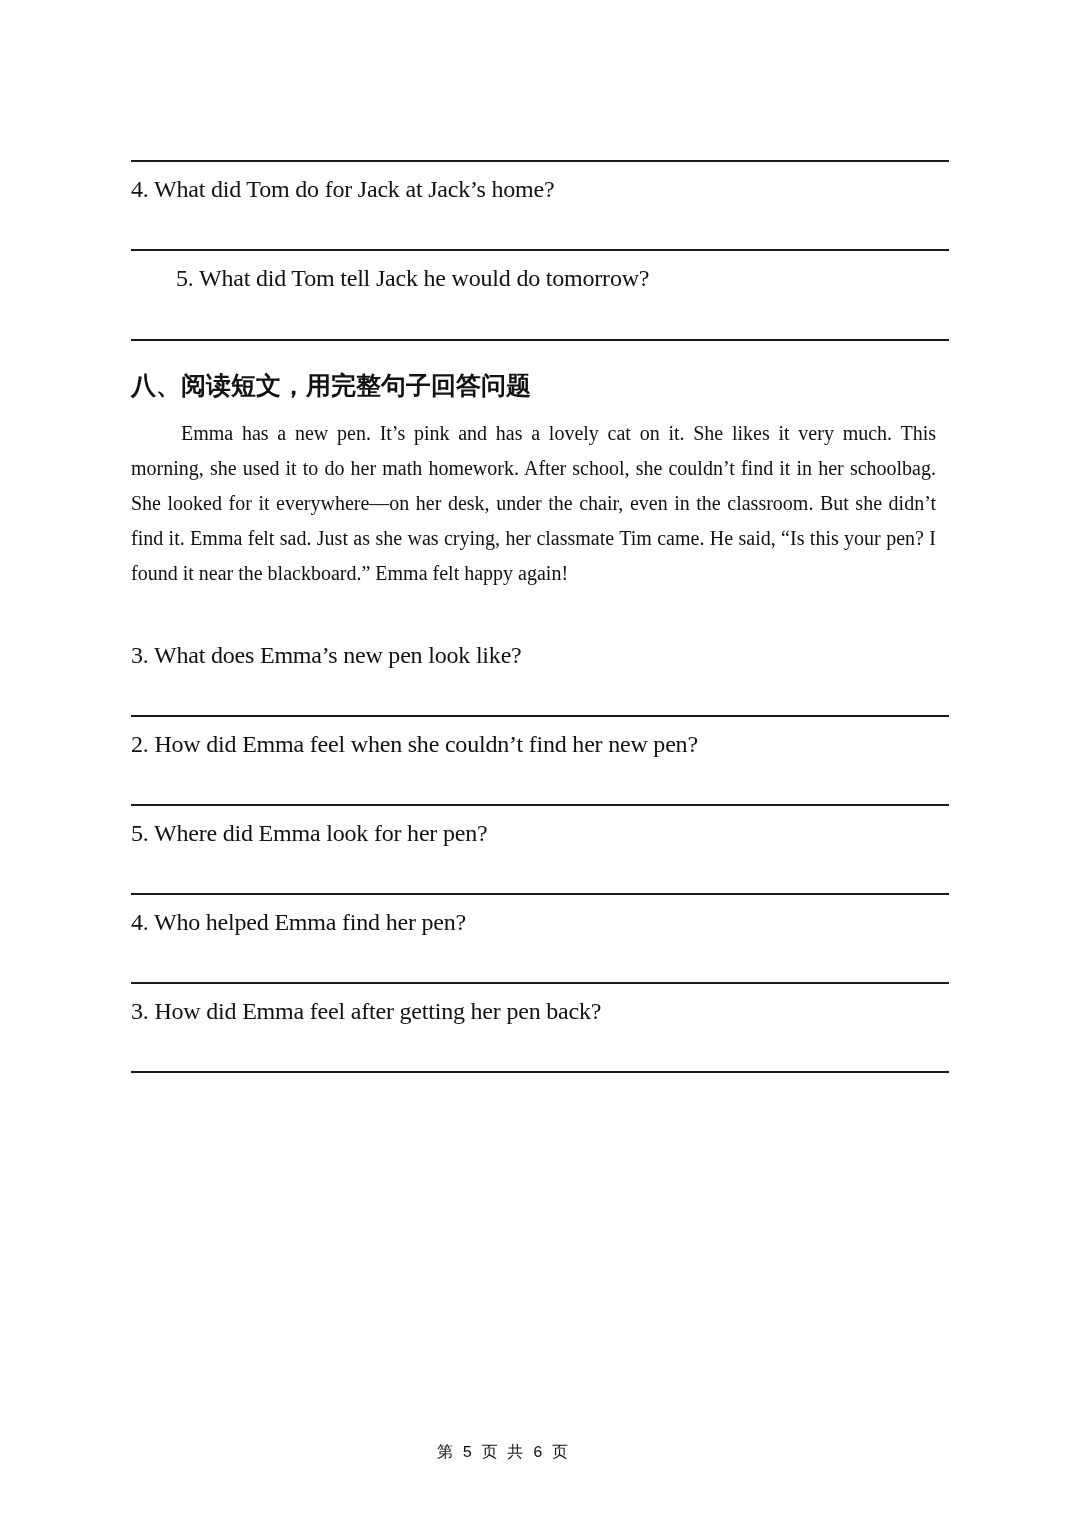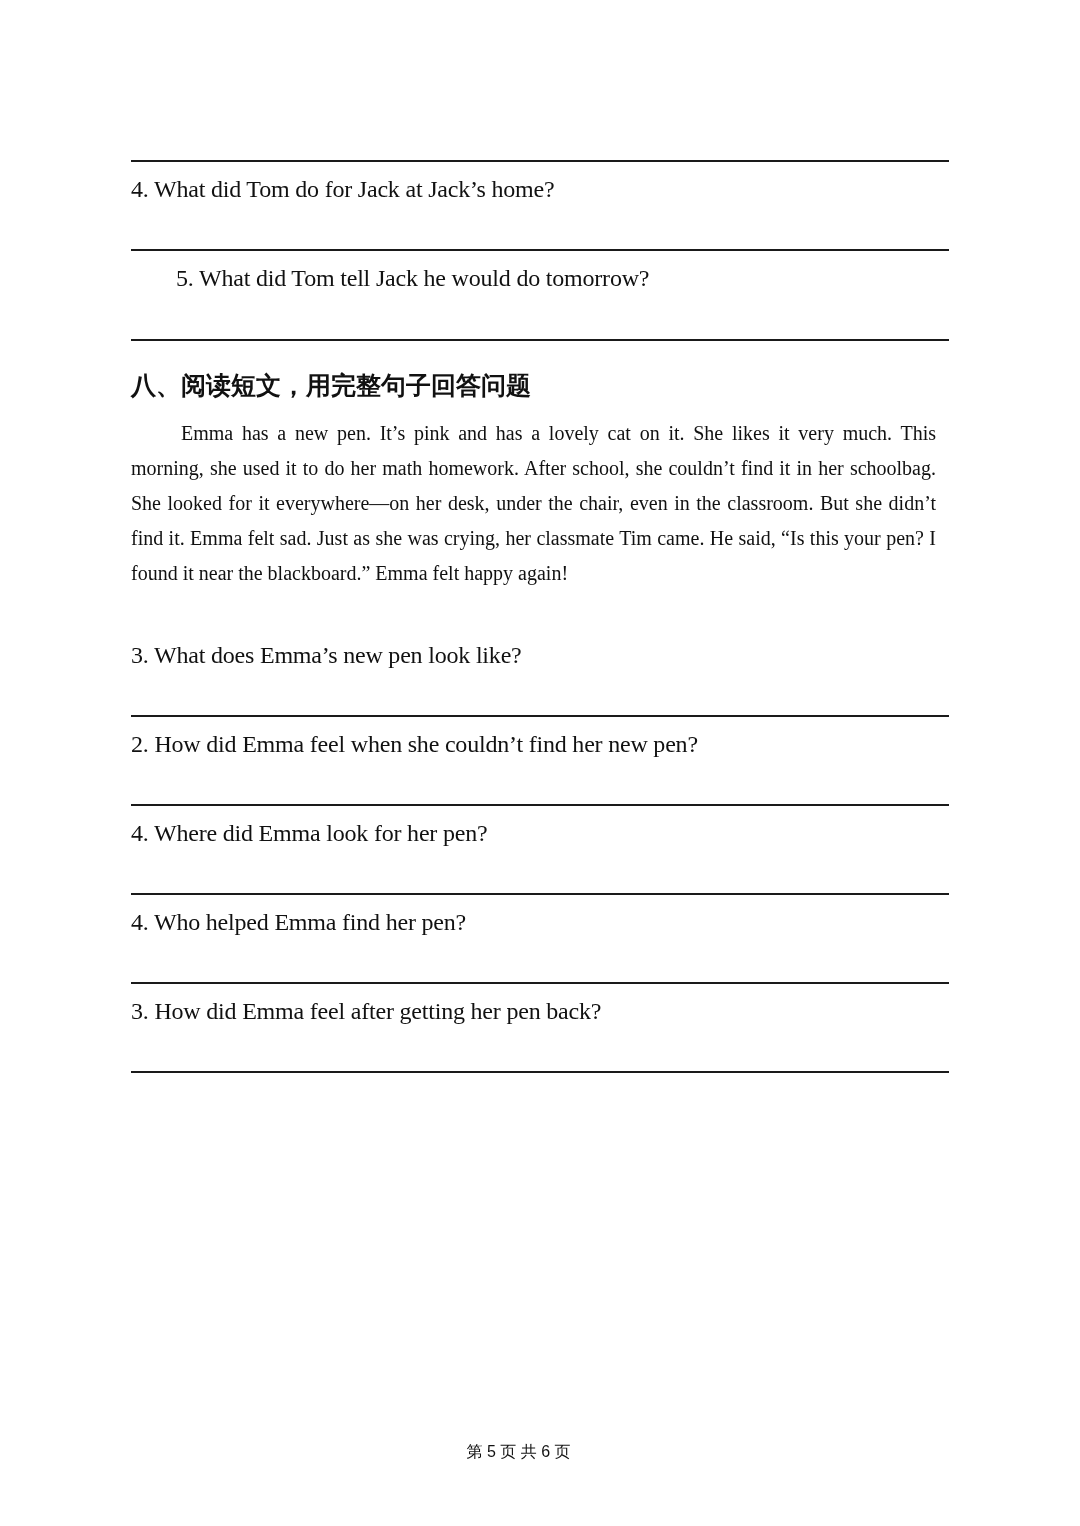--- a/index.html
+++ b/index.html
@@ -5,42 +5,42 @@
   html, body { margin: 0; padding: 0; background: #ffffff; }
   body { width: 1080px; height: 1526px; position: relative; overflow: hidden;
          font-family: "Liberation Serif", "DejaVu Serif", serif; color: #111; }
   .rule { position: absolute; left: 131px; width: 818px; height: 0; border-top: 2px solid #1a1a1a; }
   .q { position: absolute; left: 131px; font-size: 24px; line-height: 28px; white-space: nowrap; letter-spacing: -0.2px; }
   .heading { position: absolute; left: 131px; top: 369px; font-size: 25px; font-weight: bold;
              font-family: "DejaVu Sans", sans-serif; letter-spacing: 0px; }
   .passage { position: absolute; left: 131px; top: 416px; width: 805px; font-size: 20px; line-height: 35px;
              text-align: justify; }
   .passage p { margin: 0; text-indent: 50px; }
-  .footer { position: absolute; top: 1442px; left: 16px; width: 1005px; text-align: center;
-            font-size: 16px; font-family: Liberation Sans, sans-serif; }
+  .footer { position: absolute; top: 1442px; left: 0; width: 1005px; text-align: center;
+            font-size: 16px; font-family: Liberation Mono, monospace; }
 </style>
 </head>
 <body>
 
 <div class="rule" style="top:160px;"></div>
 <div class="q" style="top:175px;">4. What did Tom do for Jack at Jack’s home?</div>
 <div class="rule" style="top:249px;"></div>
 <div class="q" style="top:264px;margin-left:45px;">5. What did Tom tell Jack he would do tomorrow?</div>
 <div class="rule" style="top:339px;"></div>
 
 <div class="heading">八、阅读短文，用完整句子回答问题</div>
 
 <div class="passage">
   <p>Emma has a new pen. It’s pink and has a lovely cat on it. She likes it very much. This morning, she used it to do her math homework. After school, she couldn’t find it in her schoolbag. She looked for it everywhere—on her desk, under the chair, even in the classroom. But she didn’t find it. Emma felt sad. Just as she was crying, her classmate Tim came. He said, “Is this your pen? I found it near the blackboard.” Emma felt happy again!</p>
 </div>
 
 <div class="q" style="top:641px;">3. What does Emma’s new pen look like?</div>
 <div class="rule" style="top:715px;"></div>
 <div class="q" style="top:730px;">2. How did Emma feel when she couldn’t find her new pen?</div>
 <div class="rule" style="top:804px;"></div>
-<div class="q" style="top:819px;">4. Where did Emma look for her pen?</div>
+<div class="q" style="top:819px;">5. Where did Emma look for her pen?</div>
 <div class="rule" style="top:893px;"></div>
 <div class="q" style="top:908px;">4. Who helped Emma find her pen?</div>
 <div class="rule" style="top:982px;"></div>
 <div class="q" style="top:997px;">3. How did Emma feel after getting her pen back?</div>
 <div class="rule" style="top:1071px;"></div>
 
 <div class="footer">第 5 页 共 6 页</div>
 
 </body></html>

